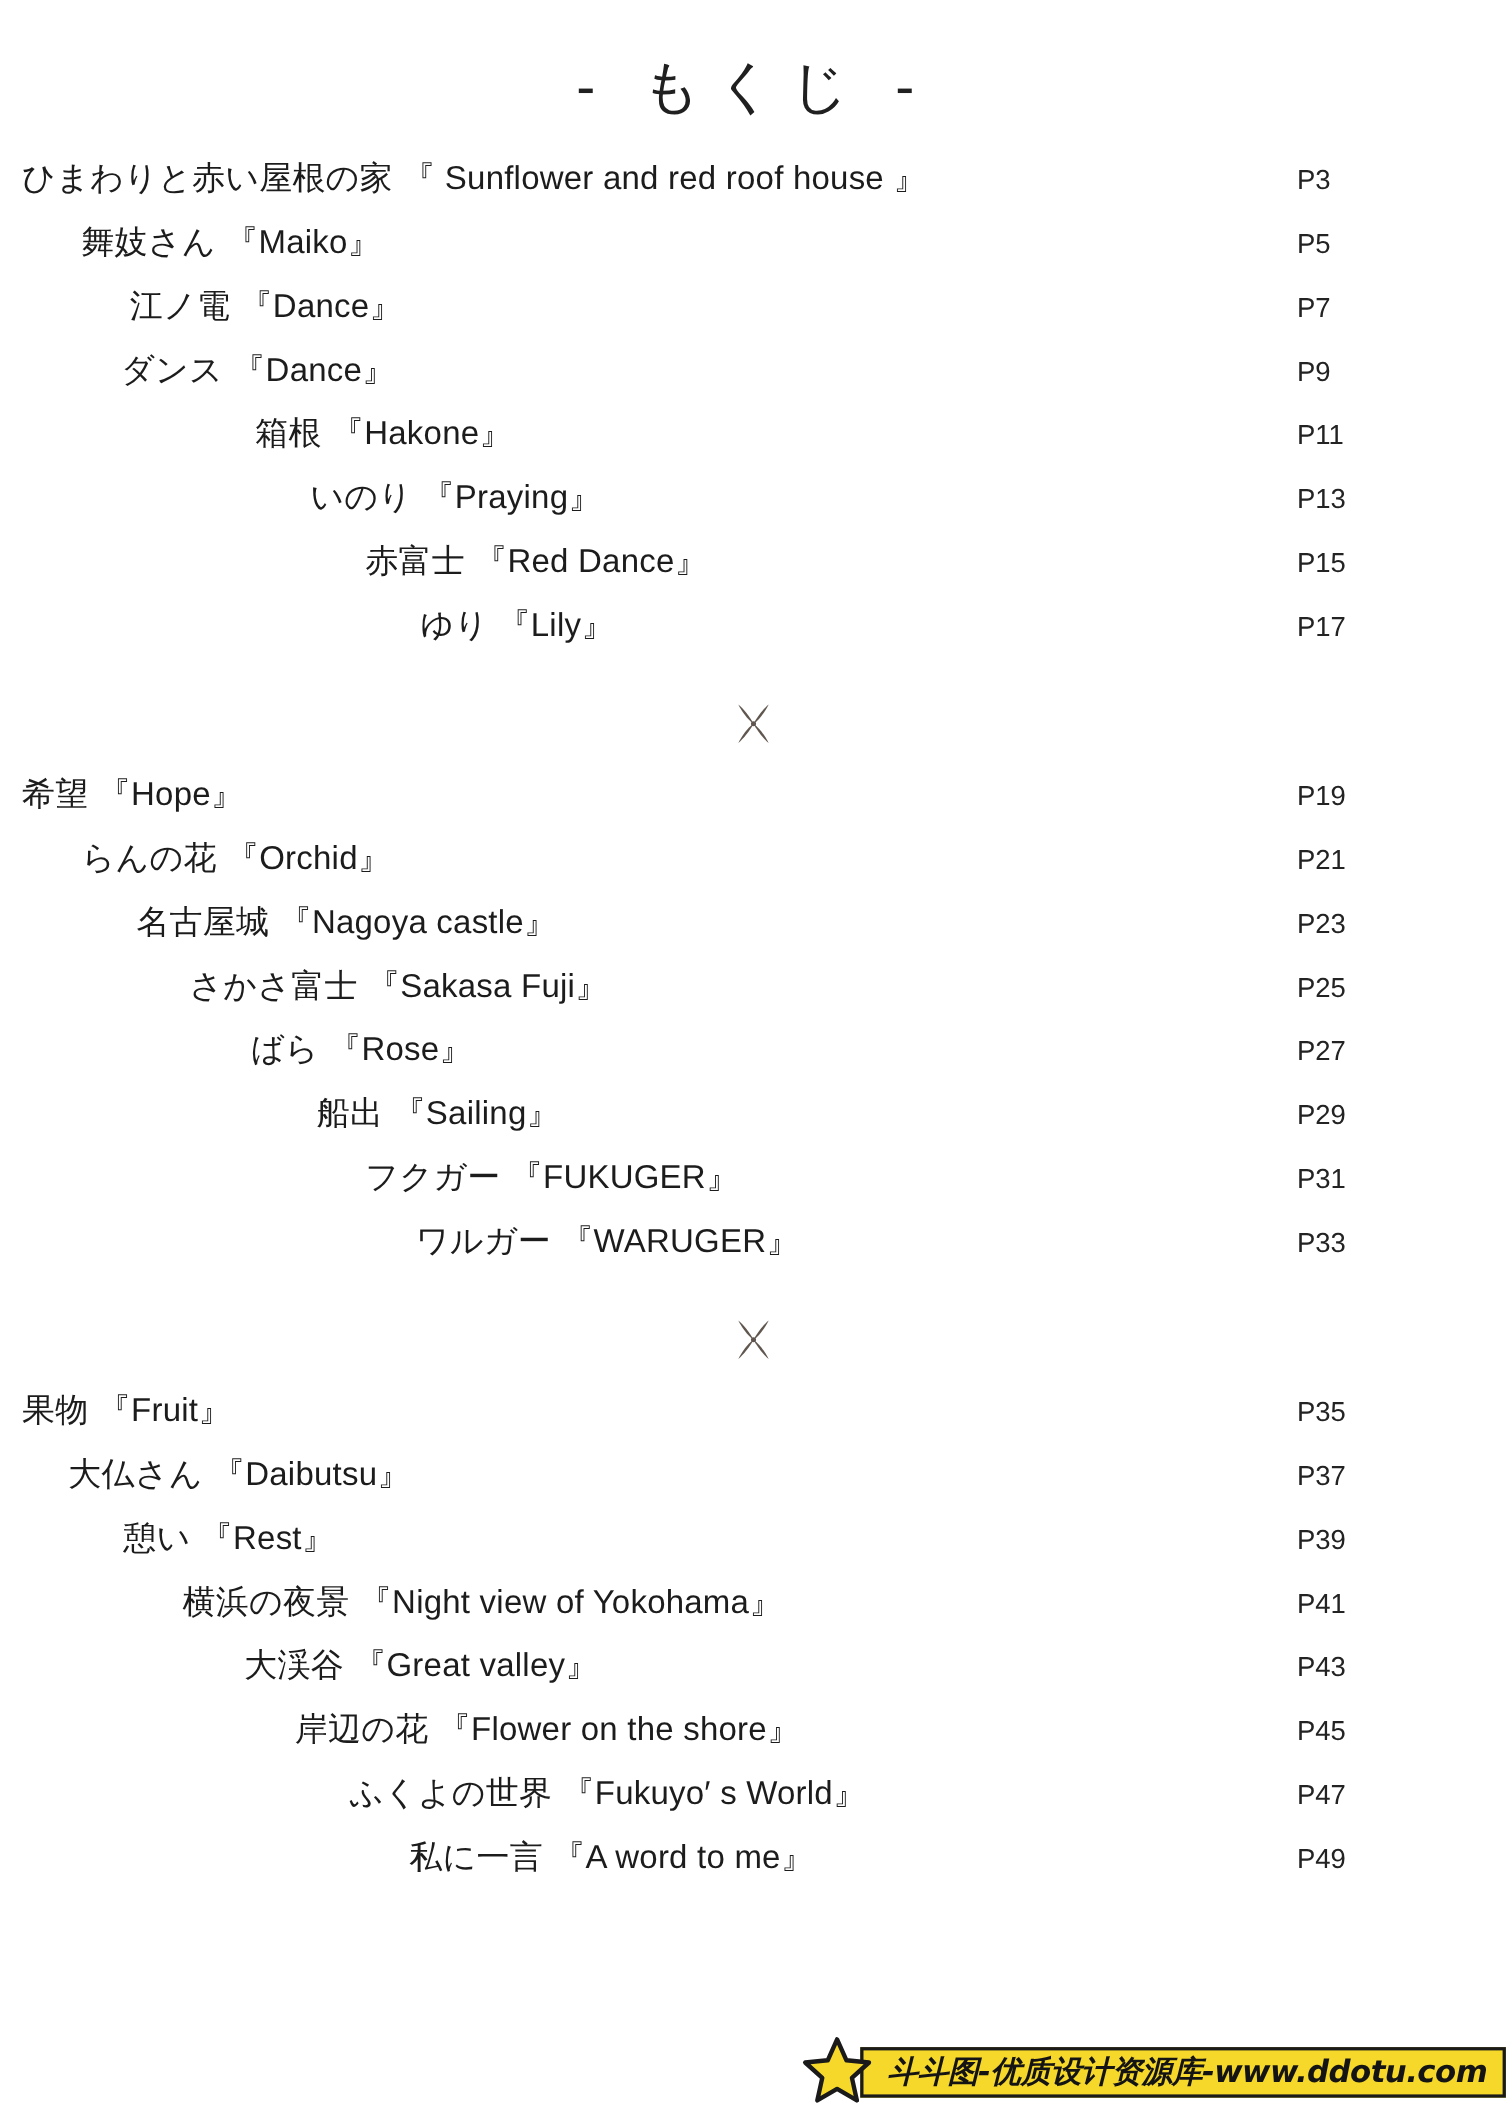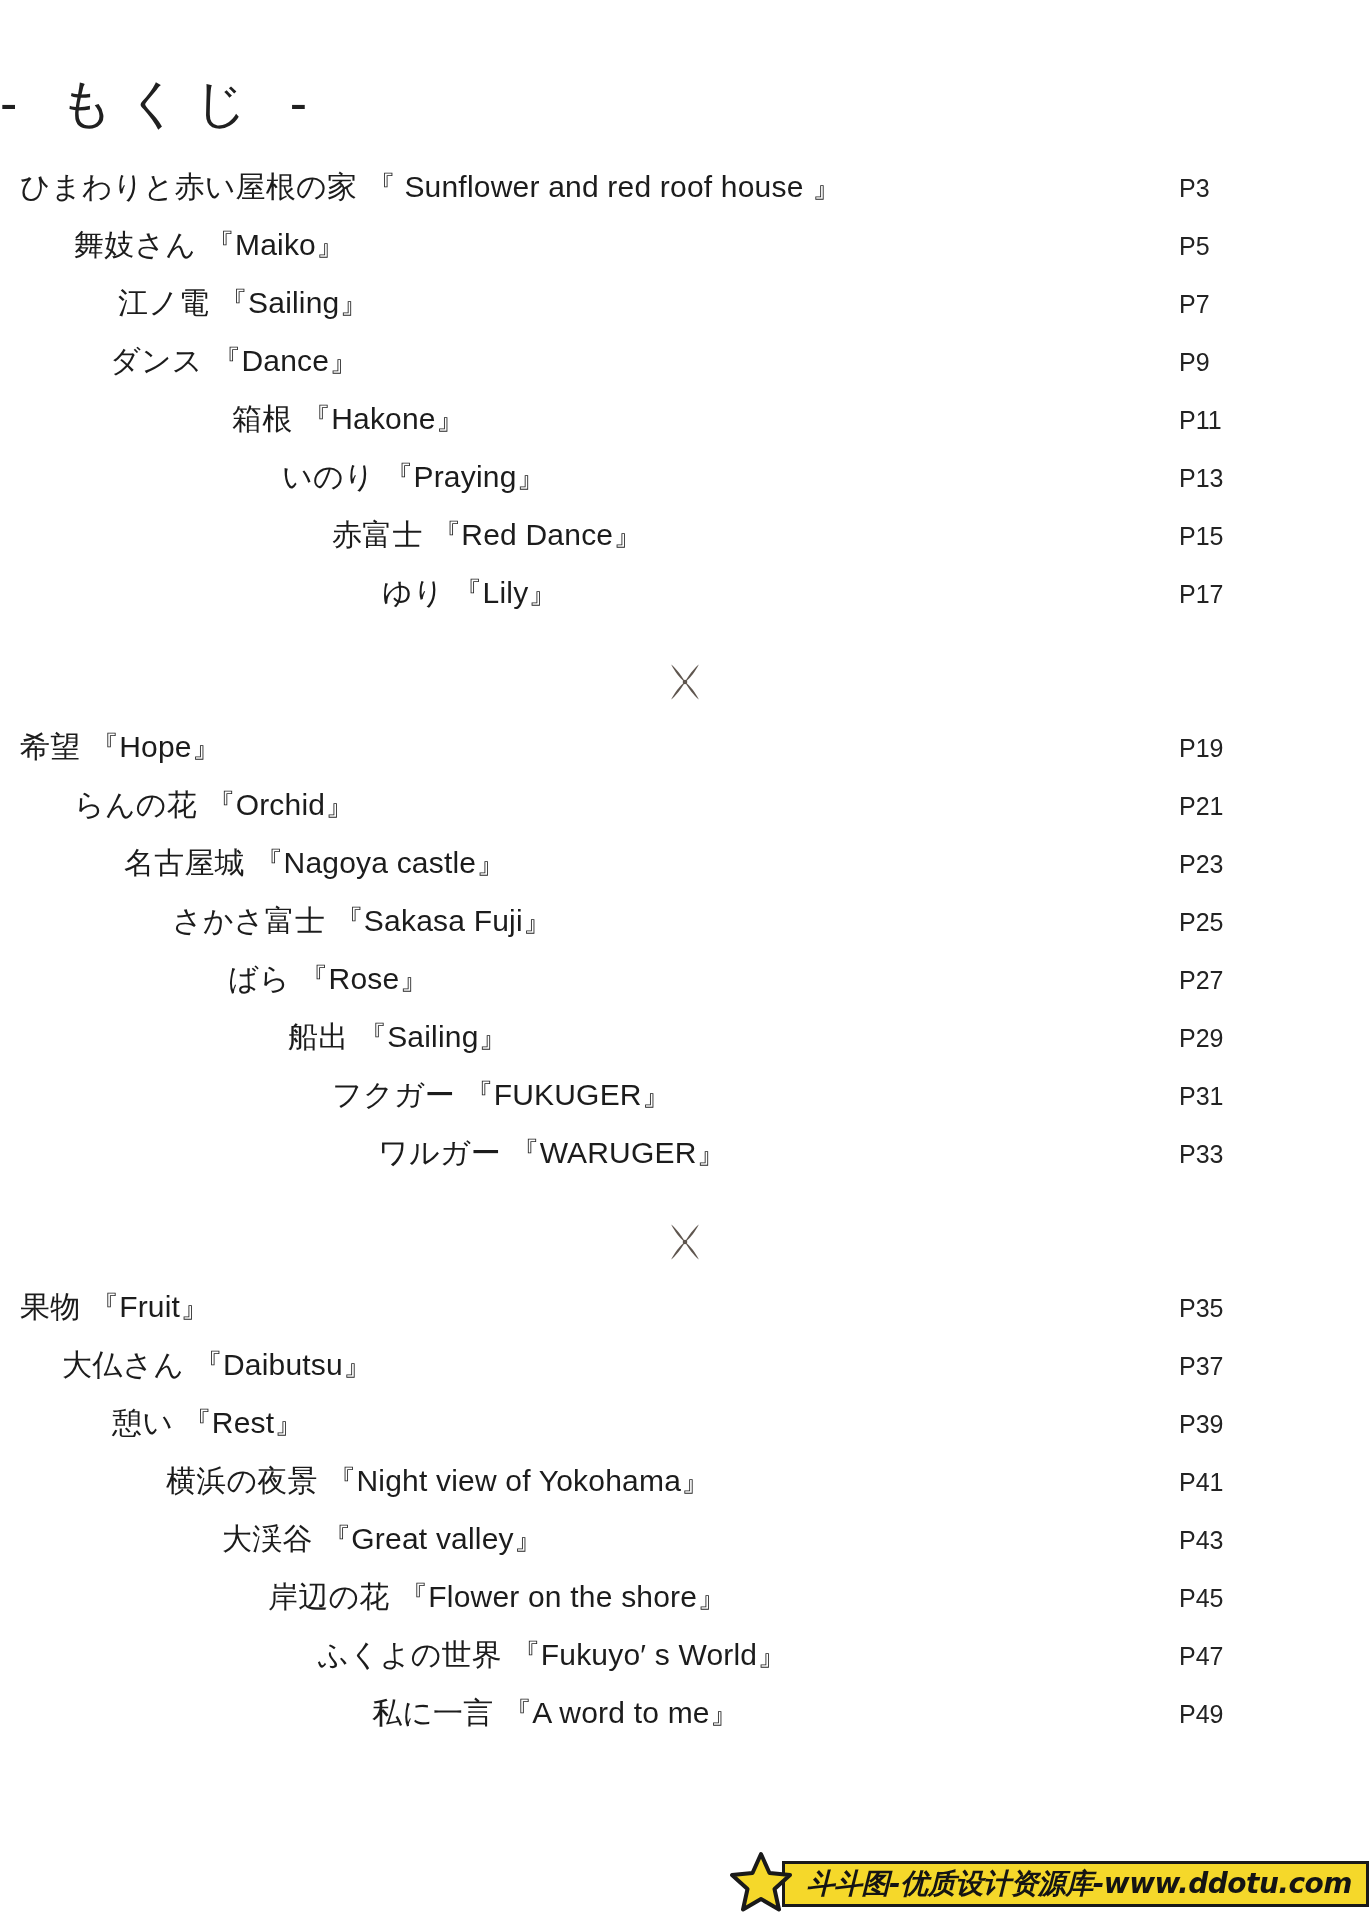--- a/index.html
+++ b/index.html
@@ -18,27 +18,27 @@
 
   .page {
     position: relative;
     width: 1369px;
     height: 1920px;
     box-sizing: border-box;
   }
 
   
   .toc-title {
-    text-align: left;
+    text-align: center;
     font-size: 52px;
     font-weight: 400;
     letter-spacing: 14px;
     color: #202020;
     margin: 0;
-    padding-top: 72px;
+    padding-top: 48px;
     padding-bottom: 0;
     line-height: 1.2;
   }
 
   
   .toc-body {
     margin-top: 38px;
   }
 
   .toc-section {
@@ -130,21 +130,21 @@
           <span class="toc-entry" style="margin-left: 20px;">ひまわりと赤い屋根の家 『 Sunflower and red roof house 』</span>
           <span class="toc-spacer"></span>
           <span class="toc-page">P3</span>
         </div>
         <div class="toc-row">
           <span class="toc-entry" style="margin-left: 74px;">舞妓さん 『Maiko』</span>
           <span class="toc-spacer"></span>
           <span class="toc-page">P5</span>
         </div>
         <div class="toc-row">
-          <span class="toc-entry" style="margin-left: 118px;">江ノ電 『Sailing』</span>
+          <span class="toc-entry" style="margin-left: 118px;">江ノ電 『Dance』</span>
           <span class="toc-spacer"></span>
           <span class="toc-page">P7</span>
         </div>
         <div class="toc-row">
           <span class="toc-entry" style="margin-left: 110px;">ダンス 『Dance』</span>
           <span class="toc-spacer"></span>
           <span class="toc-page">P9</span>
         </div>
         <div class="toc-row">
           <span class="toc-entry" style="margin-left: 232px;">箱根 『Hakone』</span>

